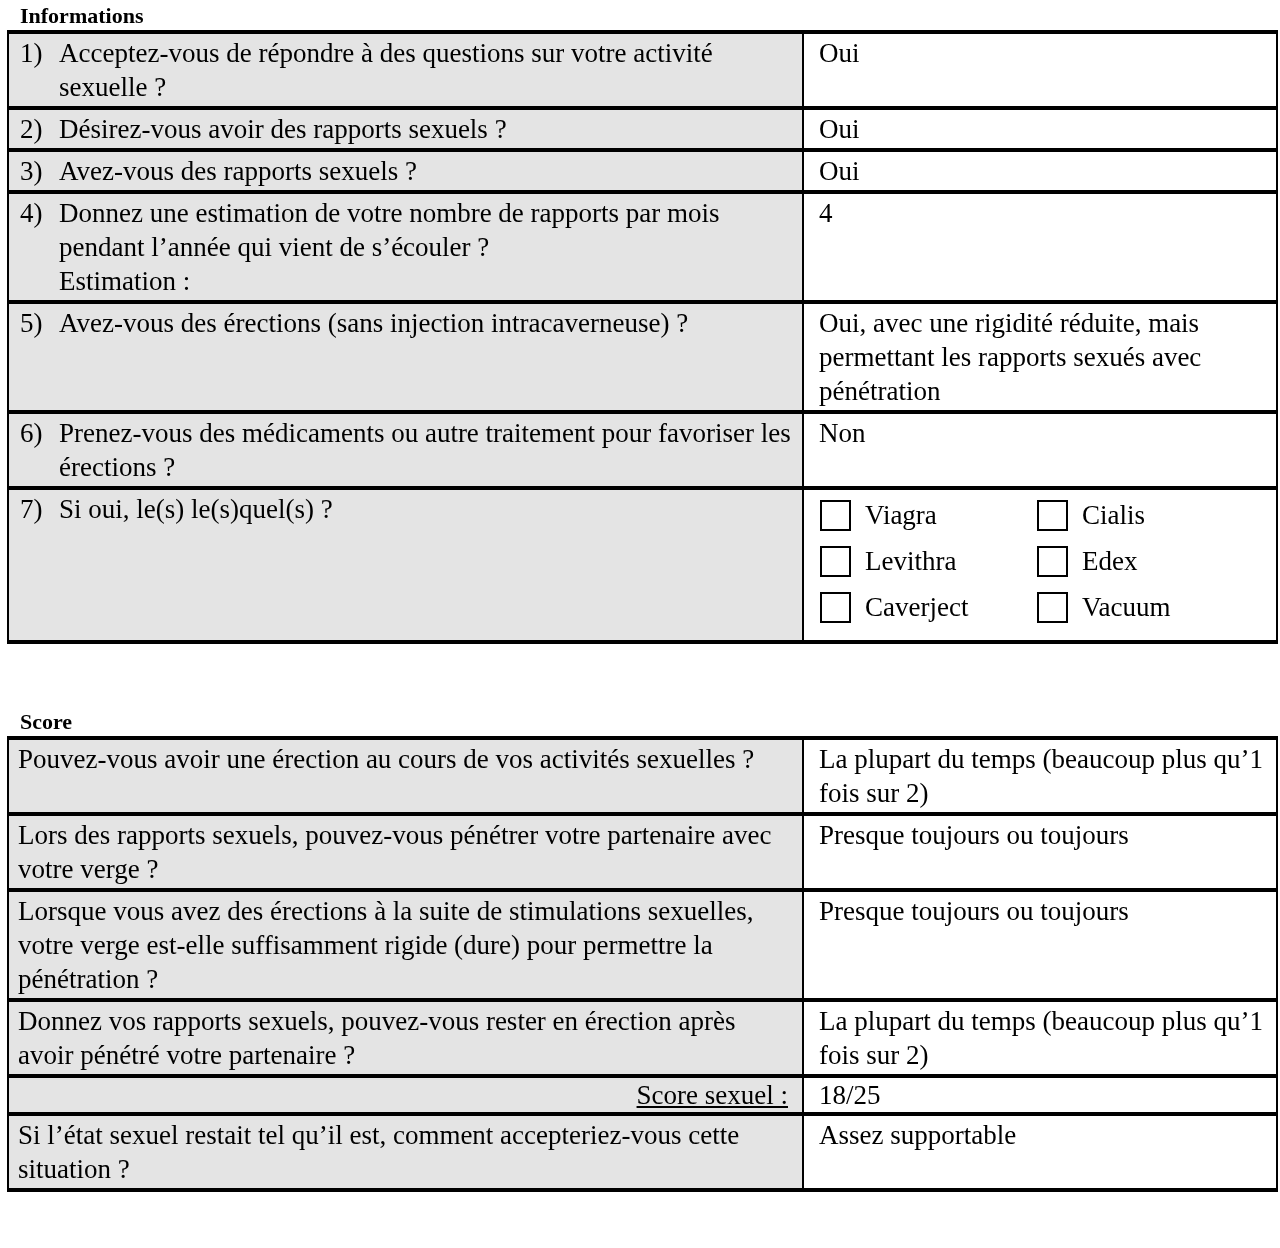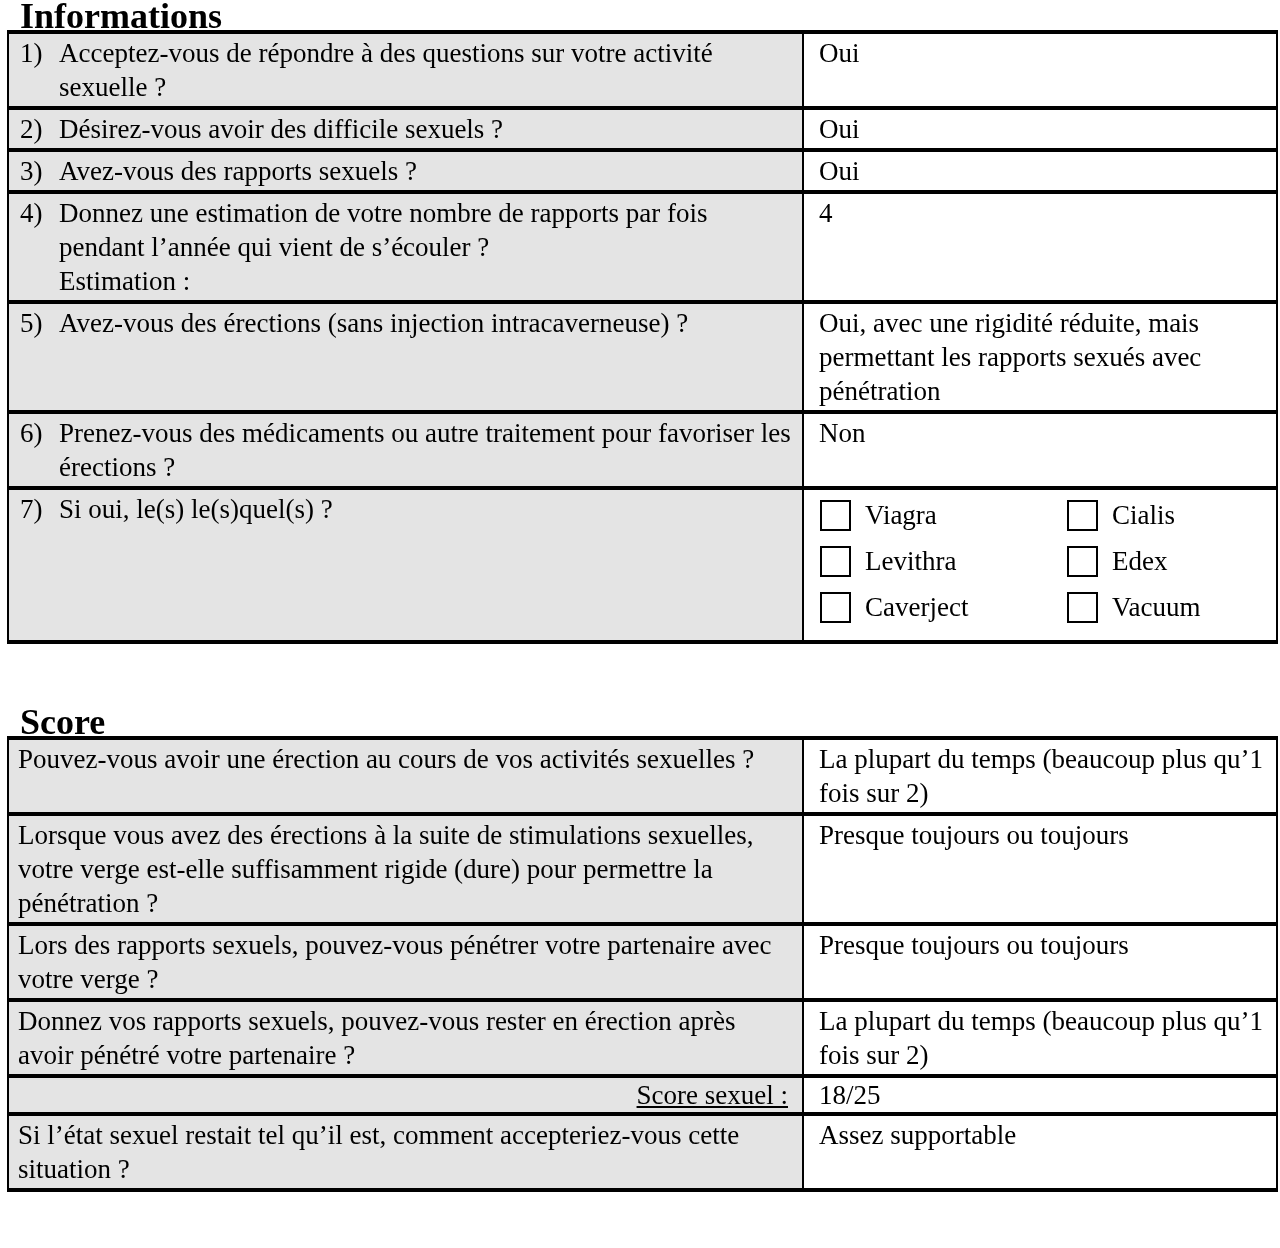--- a/index.html
+++ b/index.html
@@ -6,21 +6,21 @@
   html,body { background:#ffffff; }
   body {
     width:1280px; height:1248px;
     color:#000;
     font-family:"Liberation Serif","DejaVu Serif",serif;
     font-size:27px; line-height:34px;
     padding-top:2px;
     overflow:hidden;
   }
   .section-title {
-    font-weight:bold; font-size:36px; line-height:28px;
+    font-weight:bold; font-size:22px; line-height:28px;
     margin-left:20px;
   }
   .score-title { margin-top:64px; }
   table.form {
     border-collapse:separate; border-spacing:0;
     width:1271px; margin-left:7px;
     border:2px solid #000;
     table-layout:fixed;
   }
   td { vertical-align:top; border-top:2px solid #000; border-bottom:2px solid #000; }
@@ -34,21 +34,21 @@
   .qwrap { display:flex; }
   .qnum { flex:0 0 50px; padding-left:11px; }
   .qtext { flex:1 1 auto; }
   .est-line { display:block; }
   
   td.q2 { padding-left:9px; }
   
   td.cbcell { padding:8px 4px 4px 16px; height:142px; }
   .cbrow { display:flex; margin-bottom:12px; }
   .cbitem { display:flex; align-items:center; }
-  .cbitem.c1 { width:247px; }
+  .cbitem.c1 { width:217px; }
   .cb {
     flex:0 0 31px; width:31px; height:31px;
     border:2px solid #000; background:#fff;
     margin-right:14px; display:inline-block;
   }
   
   td.labelcell { text-align:right; padding-top:1px; padding-bottom:1px; line-height:32px; }
   td.score-pad { padding-right:14px;text-decoration:underline; }
   td.smallrow { padding-top:1px; padding-bottom:1px; line-height:32px; }
 </style>
@@ -73,21 +73,21 @@
           </div>
         </td>
         <td class="a">
           <span>Oui</span>
         </td>
       </tr>
       <tr>
         <td class="q">
           <div class="qwrap">
             <span class="qnum">2)</span>
-            <span class="qtext">Désirez-vous avoir des difficile sexuels ?</span>
+            <span class="qtext">Désirez-vous avoir des rapports sexuels ?</span>
           </div>
         </td>
         <td class="a">
           <span>Oui</span>
         </td>
       </tr>
       <tr>
         <td class="q">
           <div class="qwrap">
             <span class="qnum">3)</span>
@@ -96,21 +96,21 @@
         </td>
         <td class="a">
           <span>Oui</span>
         </td>
       </tr>
       <tr>
         <td class="q">
           <div class="qwrap">
             <span class="qnum">4)</span>
             <span class="qtext">
-              <span>Donnez une estimation de votre nombre de rapports par fois pendant l’année qui vient de s’écouler ?</span>
+              <span>Donnez une estimation de votre nombre de rapports par mois pendant l’année qui vient de s’écouler ?</span>
               <span class="est-line">Estimation :</span>
             </span>
           </div>
         </td>
         <td class="a">
           <span>4</span>
         </td>
       </tr>
       <tr>
         <td class="q">
@@ -188,29 +188,29 @@
       <tr>
         <td class="q q2">
           <span>Pouvez-vous avoir une érection au cours de vos activités sexuelles ?</span>
         </td>
         <td class="a">
           <span>La plupart du temps (beaucoup plus qu’1 fois sur 2)</span>
         </td>
       </tr>
       <tr>
         <td class="q q2">
+          <span>Lors des rapports sexuels, pouvez-vous pénétrer votre partenaire avec votre verge ?</span>
+        </td>
+        <td class="a">
+          <span>Presque toujours ou toujours</span>
+        </td>
+      </tr>
+      <tr>
+        <td class="q q2">
           <span>Lorsque vous avez des érections à la suite de stimulations sexuelles, votre verge est-elle suffisamment rigide (dure) pour permettre la pénétration ?</span>
-        </td>
-        <td class="a">
-          <span>Presque toujours ou toujours</span>
-        </td>
-      </tr>
-      <tr>
-        <td class="q q2">
-          <span>Lors des rapports sexuels, pouvez-vous pénétrer votre partenaire avec votre verge ?</span>
         </td>
         <td class="a">
           <span>Presque toujours ou toujours</span>
         </td>
       </tr>
       <tr>
         <td class="q q2">
           <span>Donnez vos rapports sexuels, pouvez-vous rester en érection après avoir pénétré votre partenaire ?</span>
         </td>
         <td class="a">

